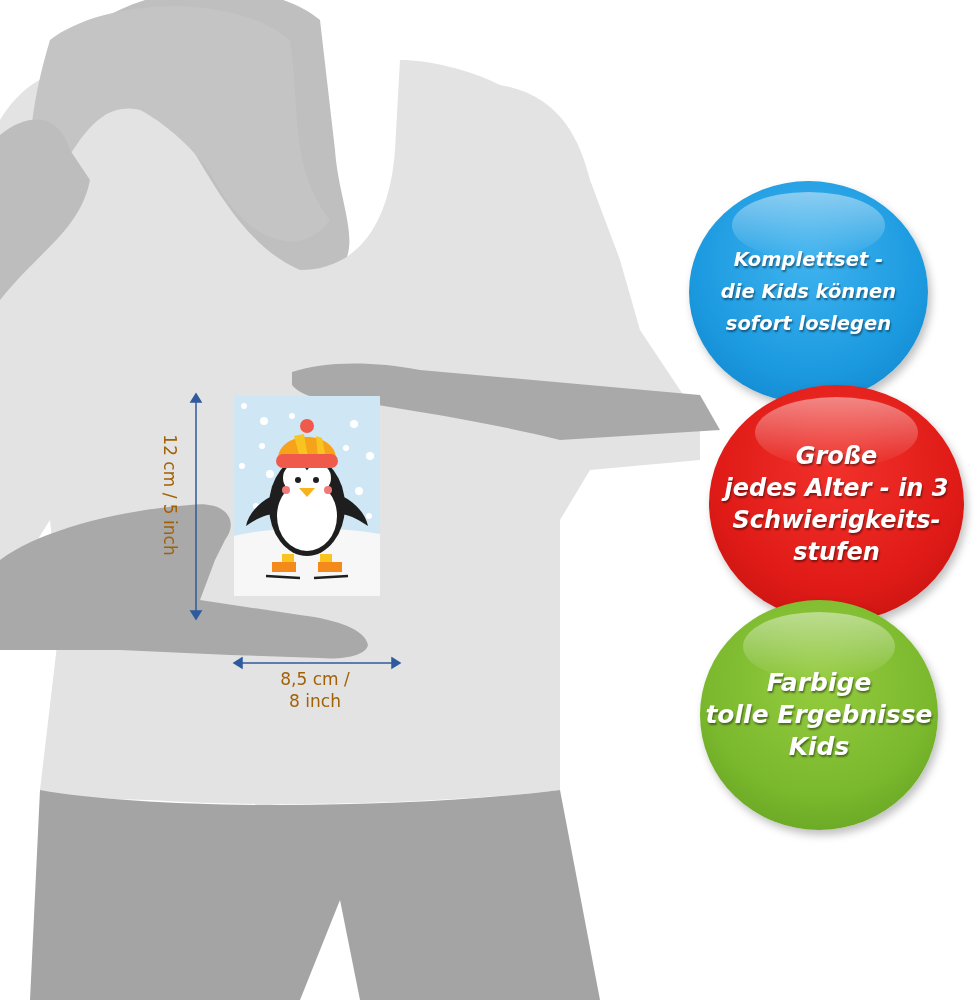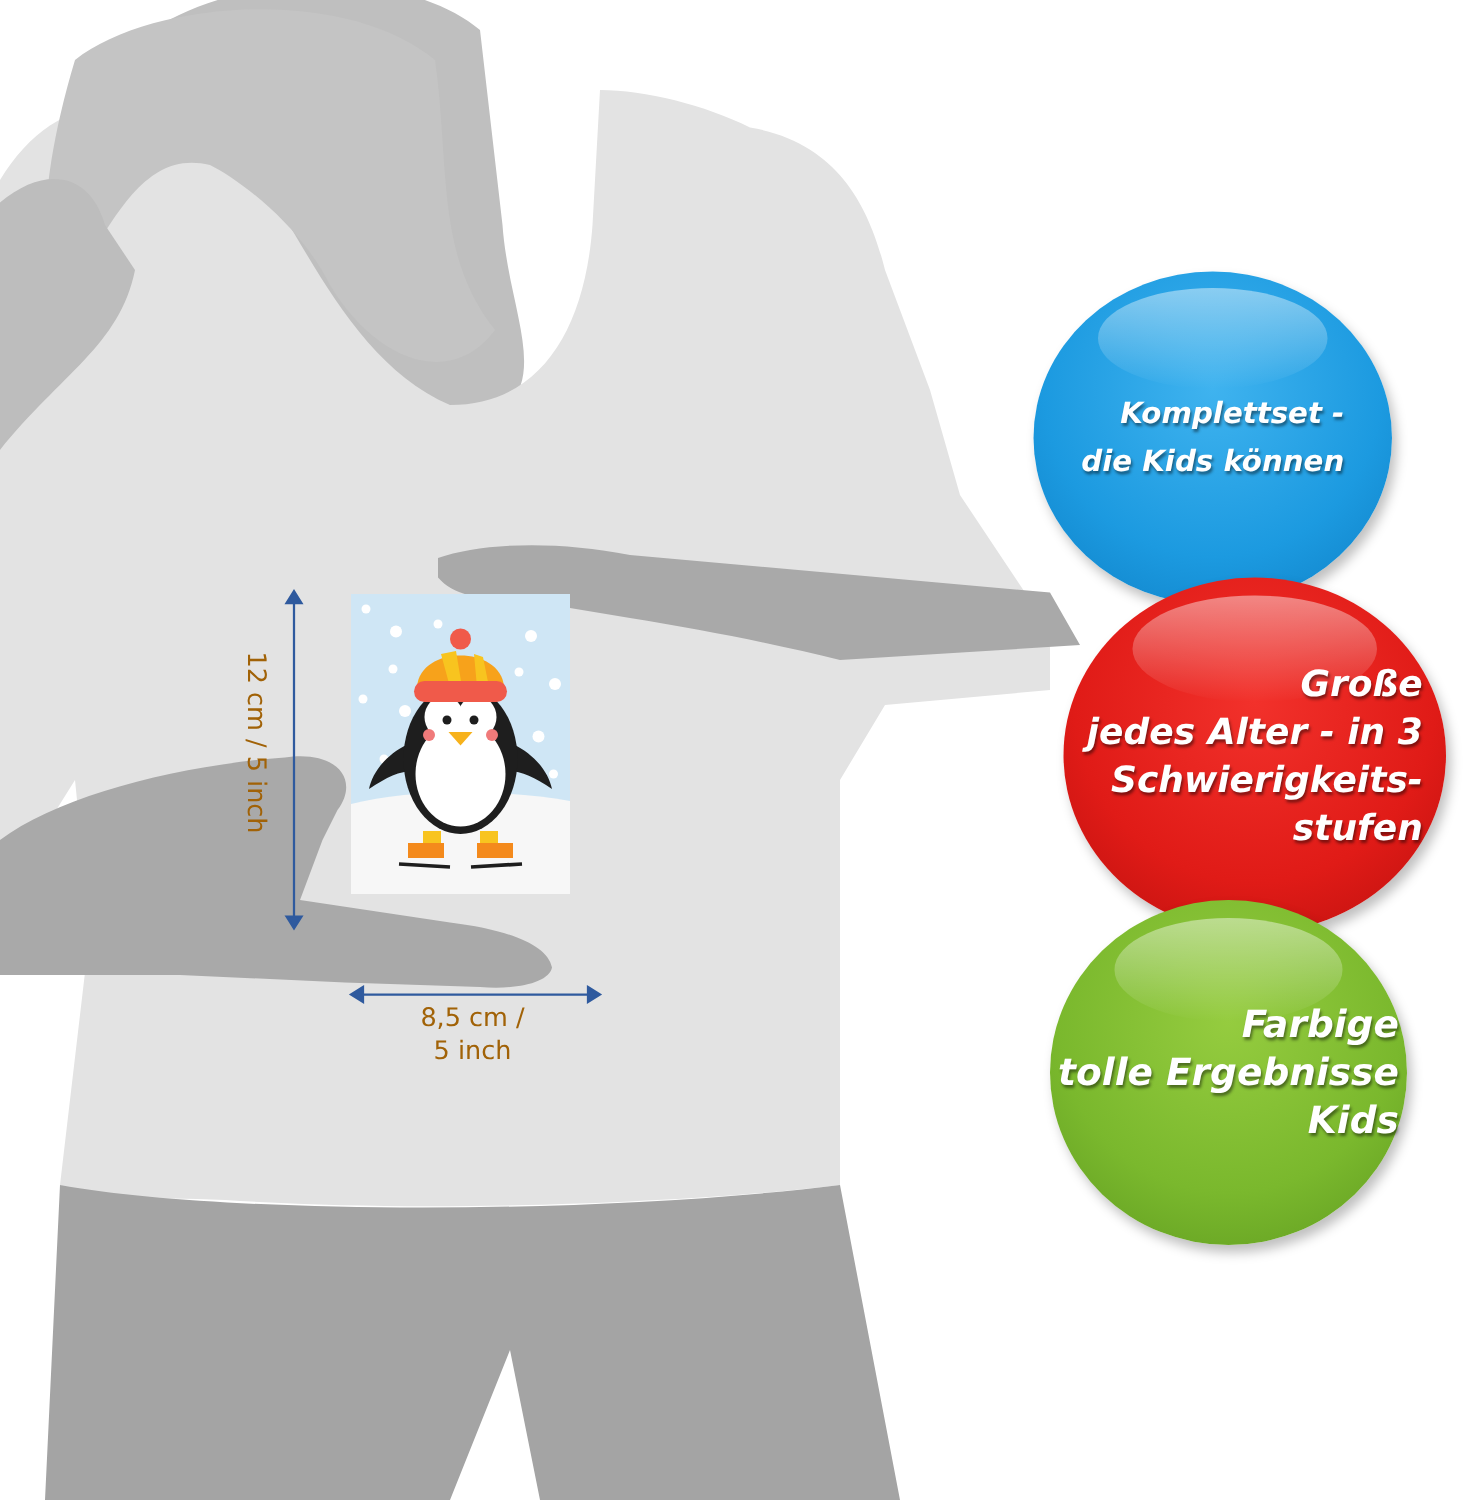--- a/index.html
+++ b/index.html
@@ -5,21 +5,21 @@
   html,body{margin:0;padding:0;background:#ffffff;}
   body{width:975px;height:1000px;position:relative;overflow:hidden;font-family:"DejaVu Sans",sans-serif;}
   .stage{position:absolute;left:0;top:0;width:975px;height:1000px;}
   svg.silhouette{position:absolute;left:0;top:0;}
   .card{position:absolute;left:234px;top:396px;width:146px;height:200px;overflow:hidden;background:#cfe6f5;}
   .dim-label{position:absolute;color:#a16207;font-family:"DejaVu Sans",sans-serif;font-size:17px;line-height:22px;text-align:center;}
   .dim-v{left:170px;top:495px;width:0;height:0;}
   .dim-v span{position:absolute;left:0;top:0;transform:translate(-50%,-50%) rotate(90deg);white-space:nowrap;display:block;}
   .dim-h{left:236px;top:668px;width:158px;}
   .bubble{position:absolute;border-radius:50%;display:flex;align-items:center;justify-content:center;text-align:center;color:#ffffff;font-family:"DejaVu Sans",sans-serif;font-weight:bold;font-style:italic;text-shadow:1px 2px 2px rgba(0,0,0,0.45);box-shadow:3px 5px 8px rgba(0,0,0,0.25);}
-  .bubble .txt{position:relative;z-index:2;text-align:right;}
+  .bubble .txt{position:relative;z-index:2;}
   .bubble .gloss{position:absolute;left:18%;top:5%;width:64%;height:30%;border-radius:50%;background:linear-gradient(to bottom,rgba(255,255,255,0.45),rgba(255,255,255,0));z-index:1;}
   .b-blue{left:689px;top:181px;width:239px;height:222px;background:radial-gradient(circle at 50% 35%,#3fb3ef 0%,#1c9ae0 60%,#0d7ec4 100%);font-size:19.5px;line-height:32px;}
   .b-red{left:709px;top:385px;width:255px;height:237px;background:radial-gradient(circle at 50% 35%,#f2312b 0%,#e01b17 60%,#b80f0d 100%);font-size:24px;line-height:32px;}
   .b-green{left:700px;top:600px;width:238px;height:230px;background:radial-gradient(circle at 50% 35%,#95cc3f 0%,#7ab82d 60%,#5e9a1f 100%);font-size:25px;line-height:32px;}
 </style>
 </head>
 <body>
 
 <div class="stage">
 
@@ -96,28 +96,29 @@
       <path d="M32,180 L66,182" stroke="#1e1e1e" stroke-width="2.5" fill="none"></path>
       <path d="M80,182 L114,180" stroke="#1e1e1e" stroke-width="2.5" fill="none"></path>
     </svg>
   </div>
 
   <div class="dim-label dim-v">
     <span>12 cm / 5 inch</span>
   </div>
   <div class="dim-label dim-h">
     <div>8,5 cm /</div>
-    <div>5 inch</div>
+    <div>8 inch</div>
   </div>
 
   <div class="bubble b-blue">
     <div class="gloss"></div>
     <div class="txt">
       <div>Komplettset -</div>
       <div>die Kids können</div>
+      <div>sofort loslegen</div>
     </div>
   </div>
 
   <div class="bubble b-red">
     <div class="gloss"></div>
     <div class="txt">
       <div>Große</div>
       <div>jedes Alter - in 3</div>
       <div>Schwierigkeits-</div>
       <div>stufen</div>

